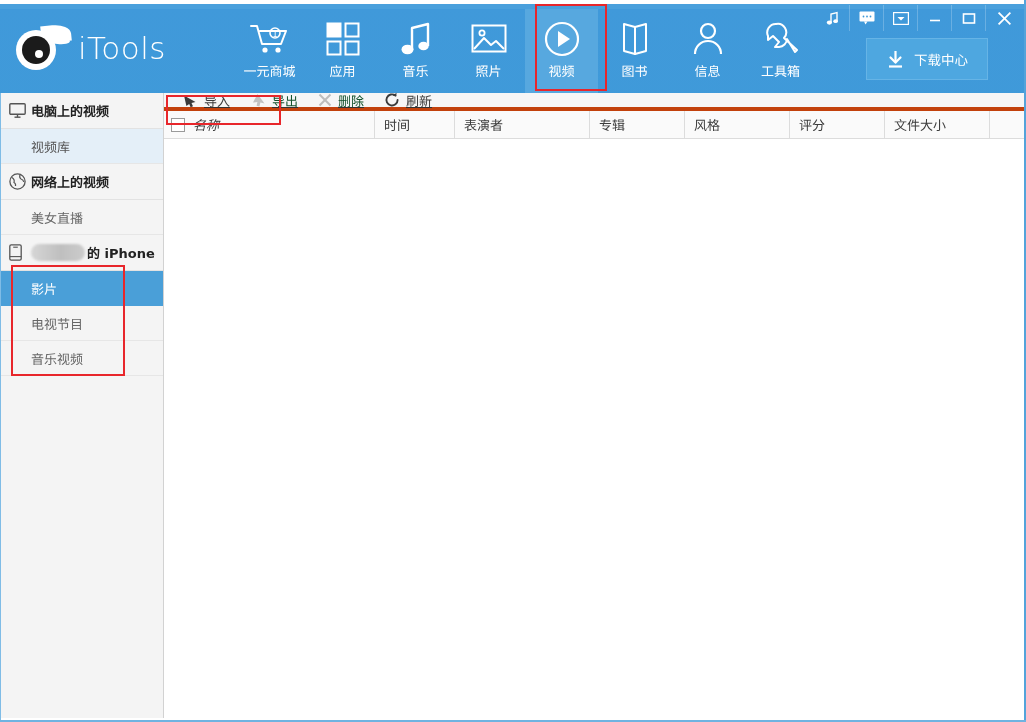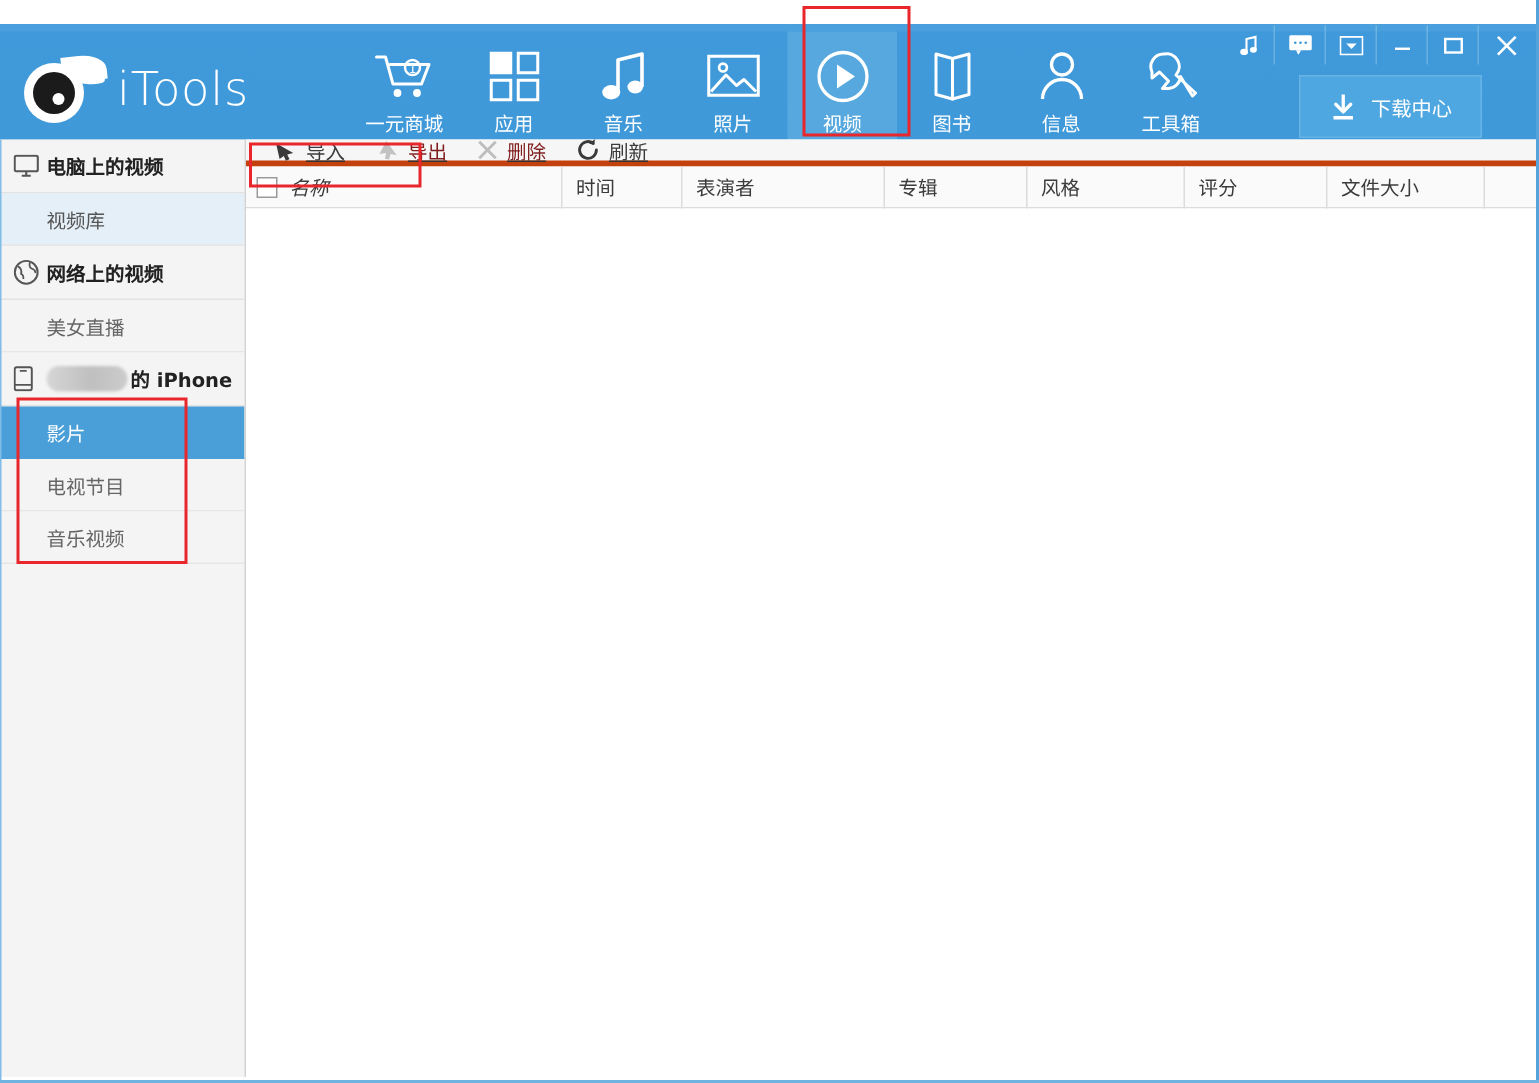--- a/index.html
+++ b/index.html
@@ -7,21 +7,21 @@
   body{
     width:1026px;height:722px;overflow:hidden;
     font-family:"DejaVu Sans","Liberation Sans",sans-serif;
     font-size:13px;color:#333;background:#ffffff;
     -webkit-font-smoothing:antialiased;
   }
   .app{position:relative;width:1026px;height:722px;overflow:hidden;background:#fff;}
 
   
   .header{
-    position:absolute;left:0;top:16px;width:1026px;height:118px;
+    position:absolute;left:0;top:4px;width:1026px;height:118px;
     background:#3f9ad9;
     background:linear-gradient(180deg,#4099da 0%,#3f9ad9 100%);
     overflow:hidden;
   }
   .topstrip{
     position:absolute;left:0;top:0;width:1026px;height:5px;
     background:#4aa0dc;overflow:hidden;
   }
   .topstrip .ghost{
     position:absolute;left:560px;top:-5px;font-size:11px;color:#5fa9dd;white-space:nowrap;
@@ -113,21 +113,21 @@
   
   .content{position:absolute;left:164px;top:93px;width:862px;height:625px;background:#fff;}
   .toolbar{
     height:18px;background:#f6f6f6;border-bottom:4px solid #c2410c;
     display:flex;align-items:center;padding-left:8px;box-sizing:border-box;text-decoration:underline;
   }
   .tbtn{
     display:flex;align-items:center;gap:6px;height:26px;padding:0 10px;
     font-size:13px;color:#3b3b3b;cursor:pointer;
   }
-  .tbtn.disabled{color:#7f1d1d;cursor:default;text-align:right;}
+  .tbtn.disabled{color:#14532d;cursor:default;text-align:right;}
   .tbtn .ti{display:flex;align-items:center;}
 
   .colhead{
     height:28px;background:#fafafa;border-bottom:1px solid #dcdcdc;
     display:flex;align-items:center;font-size:13px;color:#3b3b3b;box-sizing:border-box;
   }
   .col{
     height:28px;display:flex;align-items:center;padding-left:9px;box-sizing:border-box;
     border-left:1px solid #dcdcdc;position:relative;
   }

